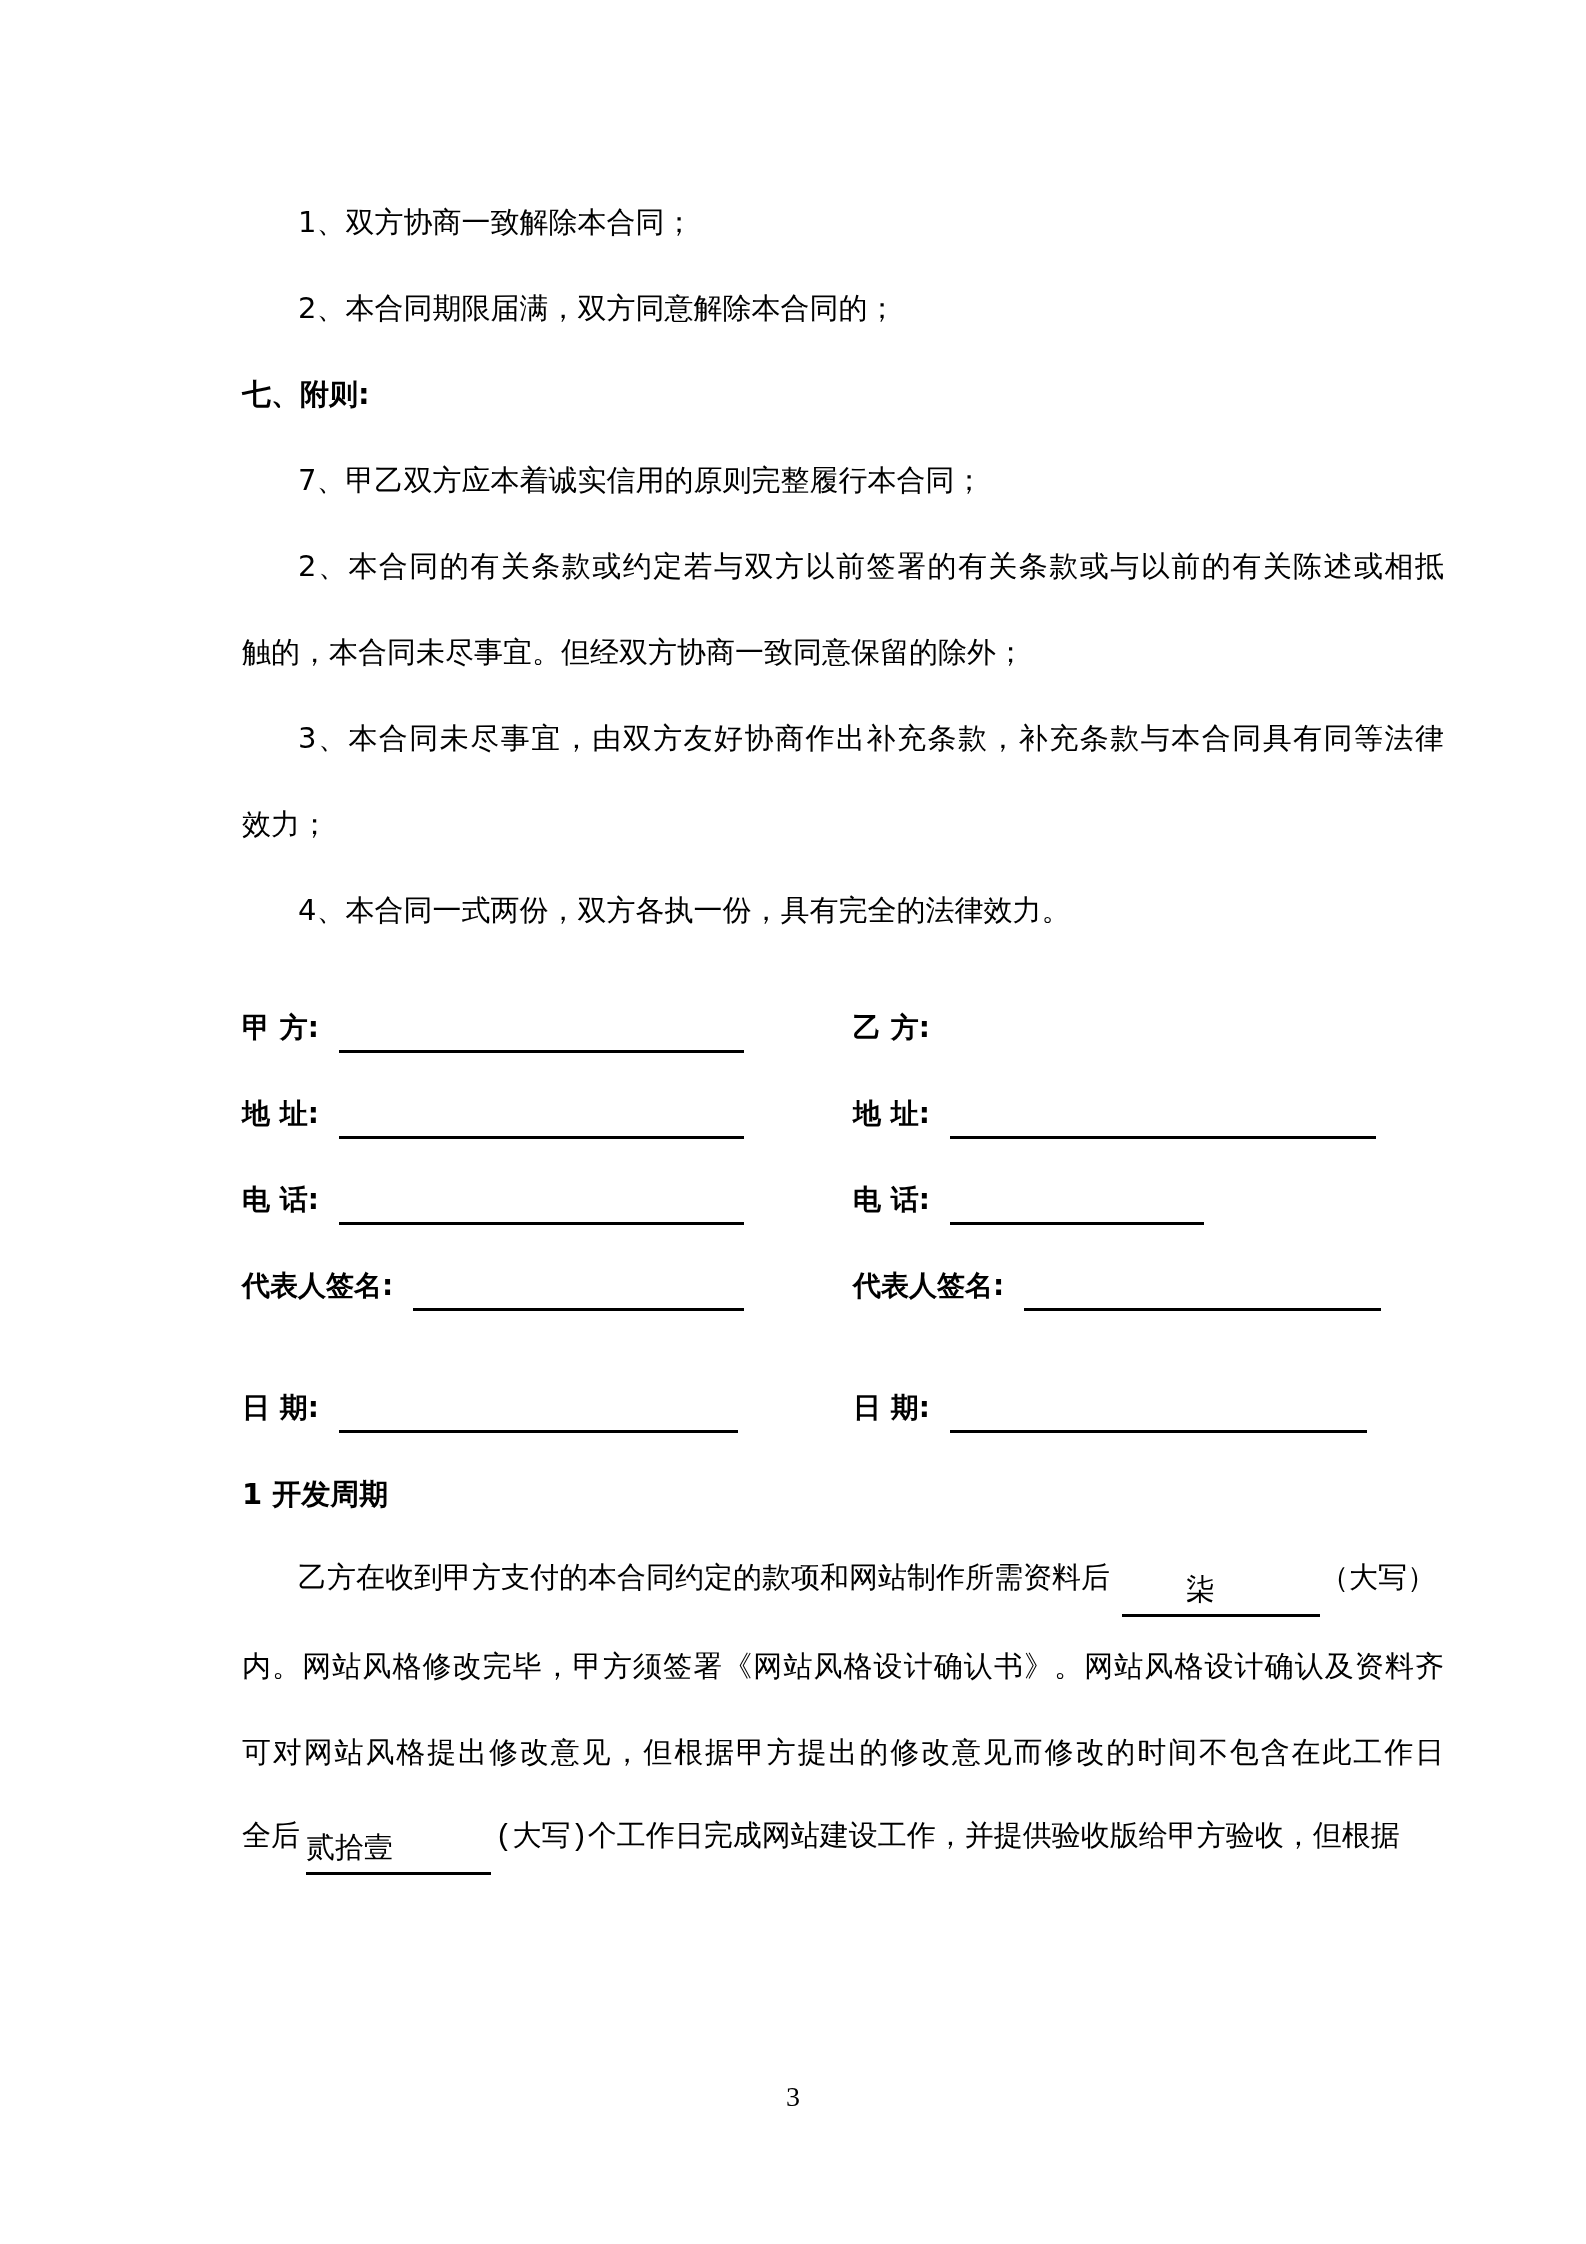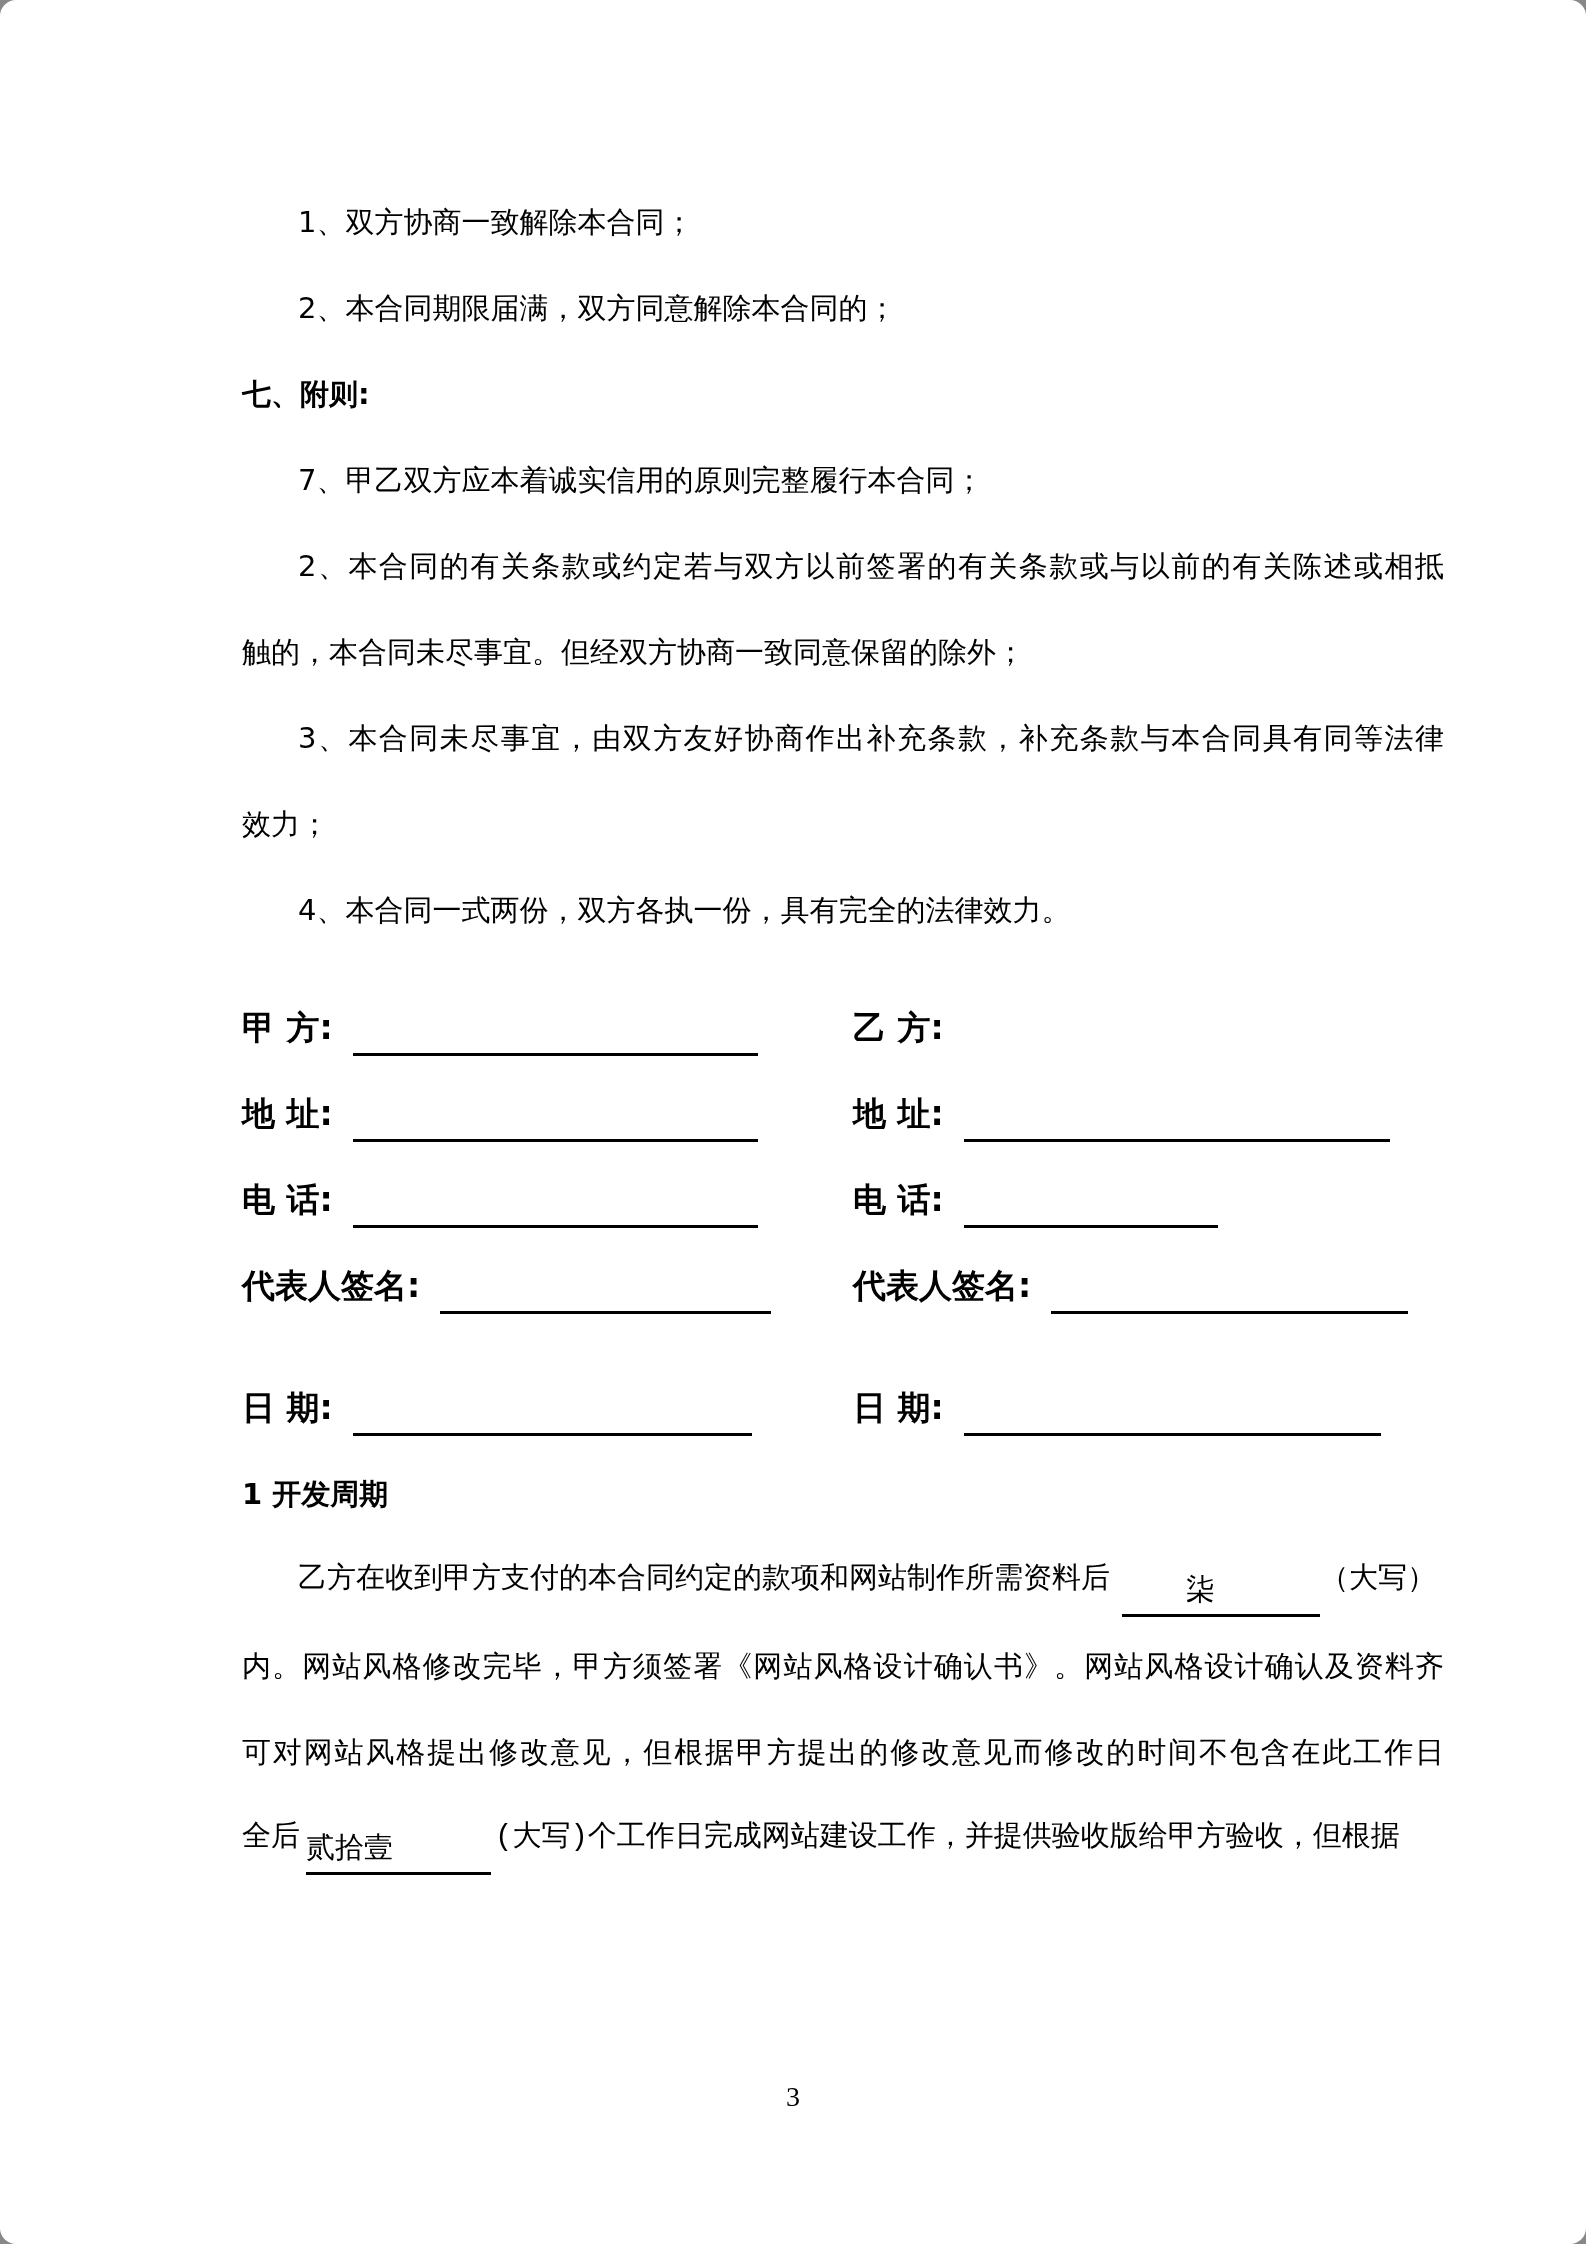--- a/index.html
+++ b/index.html
@@ -5,40 +5,39 @@
   html,body{margin:0;padding:0;background:#888;}
   .page{
     position:relative;
     width:1586px;height:2244px;
     background:#ffffff;
     font-family:"DejaVu Sans",sans-serif;
     color:#000;
     box-sizing:border-box;
     padding:179px 142px 0 242px;
     overflow:hidden;
-    border-radius:16px;
   }
   .line{
     height:86px;line-height:86px;
     font-size:29px;font-weight:500;
     white-space:nowrap;
   }
   .line.wrapok{white-space:normal;font-family:Liberation Mono, monospace;}
   .indent{text-indent:56px;}
   .full{white-space:normal;text-align:justify;text-align-last:justify;}
   .bold{font-weight:700;}
 
   
   .sig{margin-top:32px;}
   .sigrow{height:86px;display:flex;align-items:center;}
   .sigrow.gap-top{margin-top:36px;text-align:center;}
   .sigcell{display:flex;align-items:flex-end;}
   .sigcell.left{width:611px;flex:none;}
   .sigcell.right{flex:1;}
-  .slabel{font-weight:700;font-size:33px;line-height:1.15;white-space:pre;}
+  .slabel{font-weight:700;font-size:28px;line-height:1.15;white-space:pre;}
   .sigline{border-bottom:3px solid #000;height:10px;margin-left:20px;margin-bottom:-9px;flex:none;}
   .w405{width:405px;}
   .w331{width:331px;}
   .w399{width:399px;}
   .w426{width:426px;}
   .w254{width:254px;}
   .w357{width:357px;}
   .w417{width:417px;}
 
   

